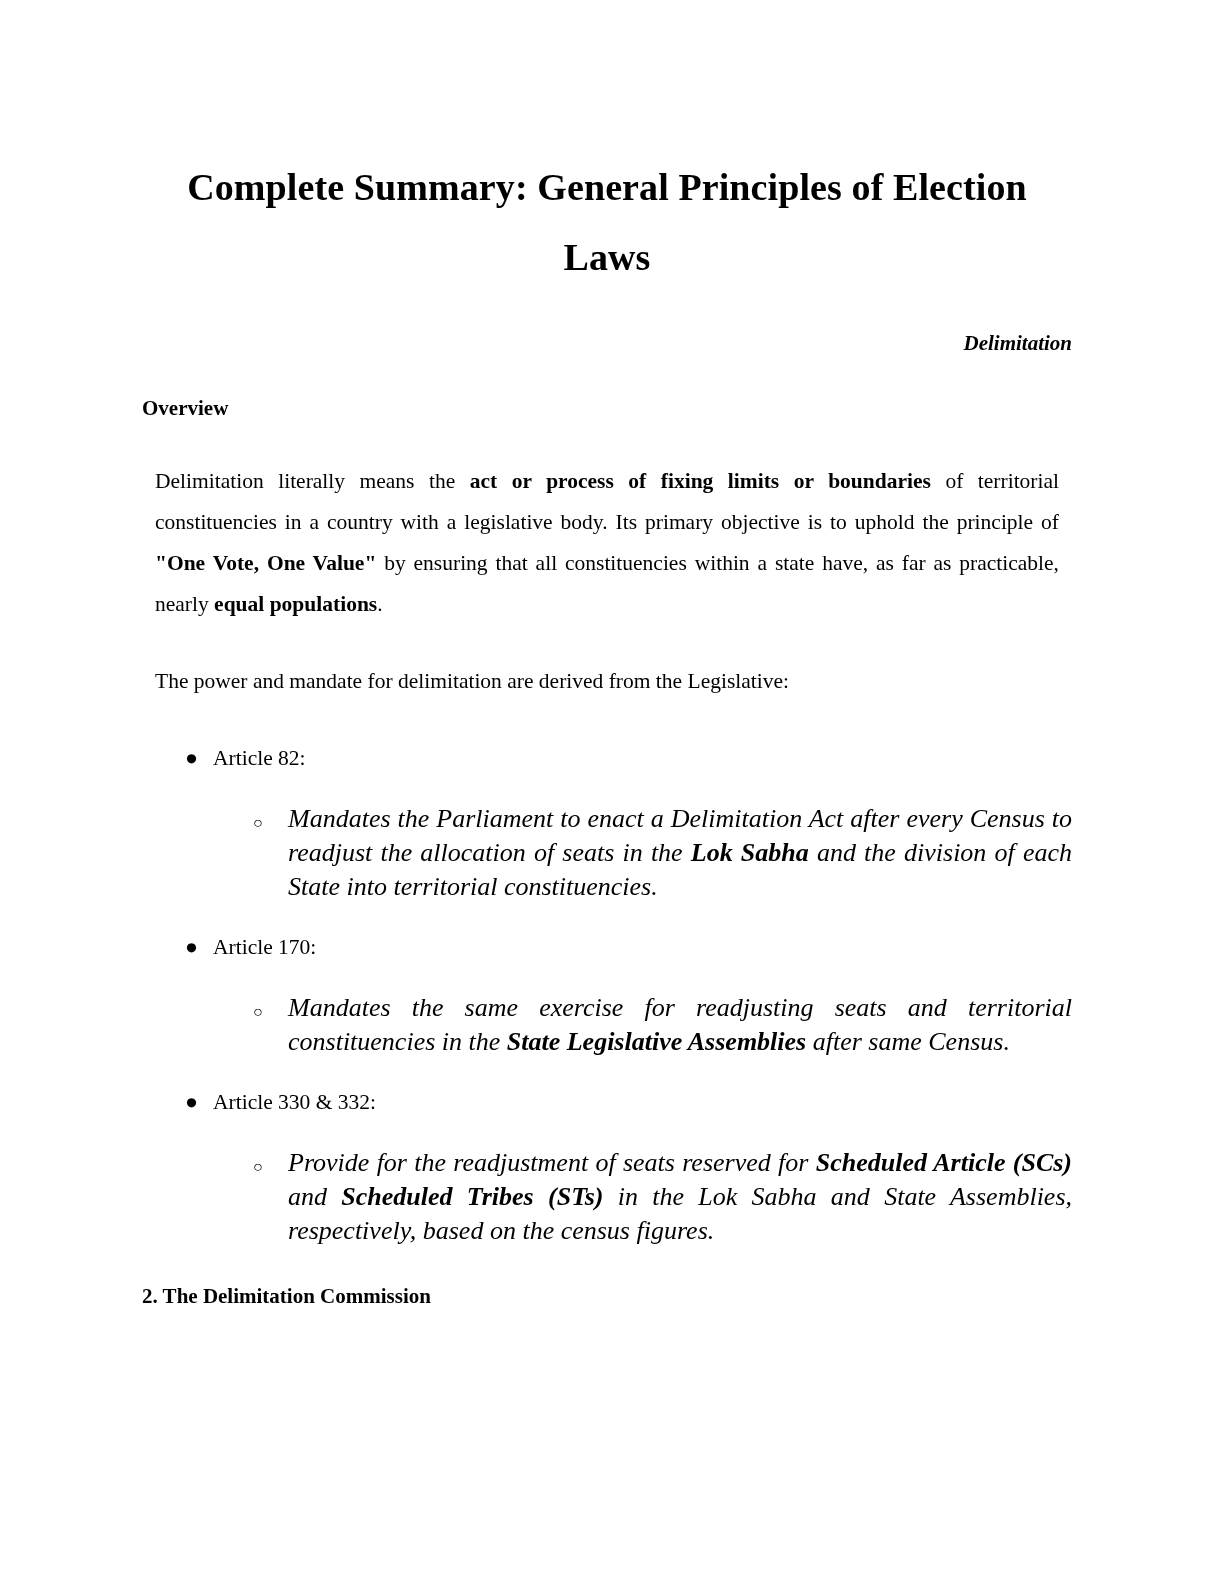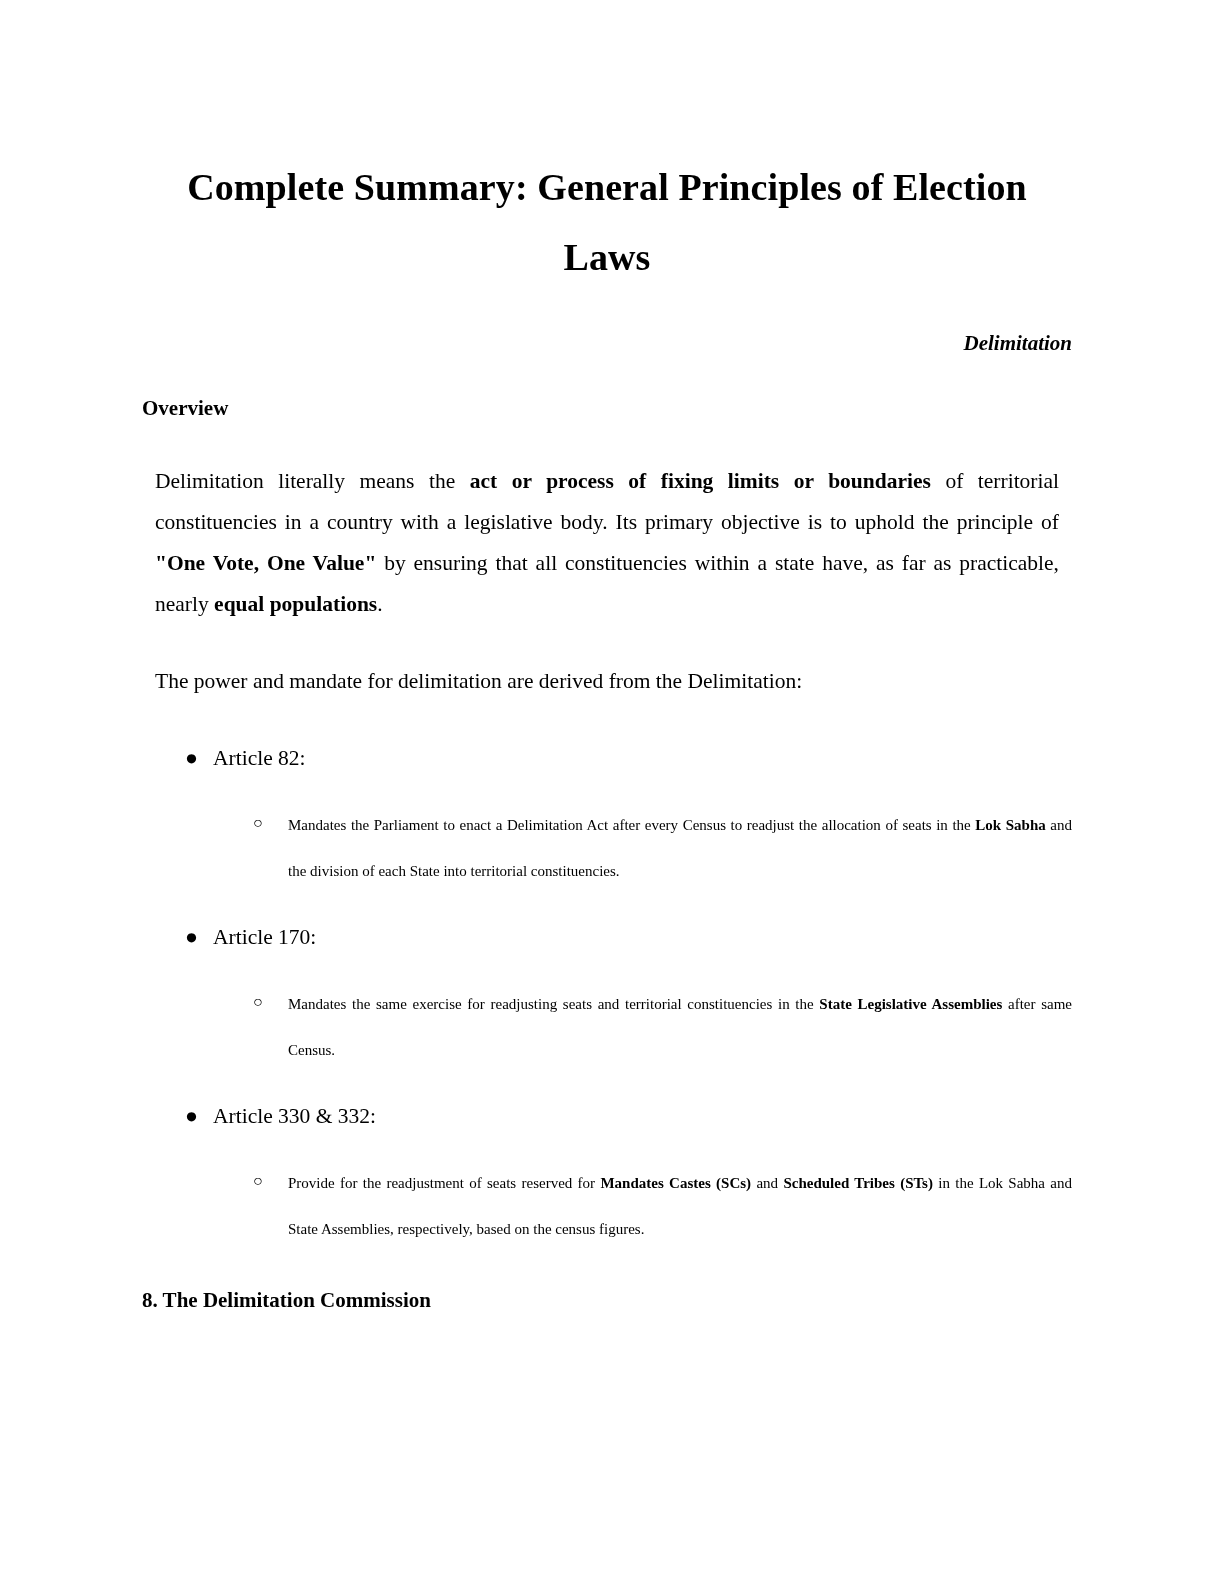--- a/index.html
+++ b/index.html
@@ -112,42 +112,43 @@
   }
   ul.level2 > li.subbullet-item > .circ {
     position: absolute;
     left: 40px;
     top: 23px;
     font-size: 16px;
     line-height: 41px;
   }
   .subbullet-text {
     display: block;
-    font-size: 15px;
-    line-height: 46px;
+    font-size: 26px;
+    line-height: 34px;
     text-align: justify;
     text-justify: inter-word;
+    font-style: italic;
   }
 </style>
 </head>
 <body>
 
 <div class="page">
   <div class="content">
 
     <h1 class="doc-title">Complete Summary: General Principles of Election Laws</h1>
 
     <div class="doc-subtitle">Delimitation</div>
 
     <h2 class="section-heading">Overview</h2>
 
     <p class="para"><span>Delimitation literally means the </span><b>act or process of fixing limits or boundaries</b><span> of territorial constituencies in a country with a legislative body. Its primary objective is to uphold the principle of </span><b>"One Vote, One Value"</b><span> by ensuring that all constituencies within a state have, as far as practicable, nearly </span><b>equal populations</b><span>.</span></p>
 
 
-    <p class="para no-justify">The power and mandate for delimitation are derived from the Delimitation:</p>
+    <p class="para no-justify">The power and mandate for delimitation are derived from the Legislative:</p>
 
     <ul class="level1">
 
       <li class="bullet-item">
         <span class="disc">●</span>
         <span class="bullet-label">Article 82:</span>
         <ul class="level2">
           <li class="subbullet-item">
             <span class="circ">○</span>
             <span class="subbullet-text"><span>Mandates the Parliament to enact a Delimitation Act after every Census to readjust the allocation of seats in the </span><b>Lok Sabha</b><span> and the division of each State into territorial constituencies.</span></span>
@@ -165,24 +166,24 @@
           </li>
         </ul>
       </li>
 
       <li class="bullet-item">
         <span class="disc">●</span>
         <span class="bullet-label">Article 330 &amp; 332:</span>
         <ul class="level2">
           <li class="subbullet-item">
             <span class="circ">○</span>
-            <span class="subbullet-text"><span>Provide for the readjustment of seats reserved for </span><b>Mandates Castes (SCs)</b><span> and </span><b>Scheduled Tribes (STs)</b><span> in the Lok Sabha and State Assemblies, respectively, based on the census figures.</span></span>
+            <span class="subbullet-text"><span>Provide for the readjustment of seats reserved for </span><b>Scheduled Article (SCs)</b><span> and </span><b>Scheduled Tribes (STs)</b><span> in the Lok Sabha and State Assemblies, respectively, based on the census figures.</span></span>
           </li>
         </ul>
       </li>
 
     </ul>
 
-    <h2 class="section-heading">8. The Delimitation Commission</h2>
+    <h2 class="section-heading">2. The Delimitation Commission</h2>
 
 
   </div>
 </div>
 
 </body></html>

